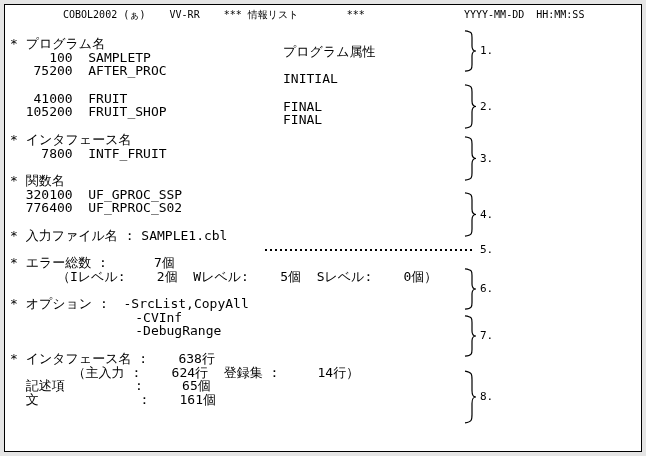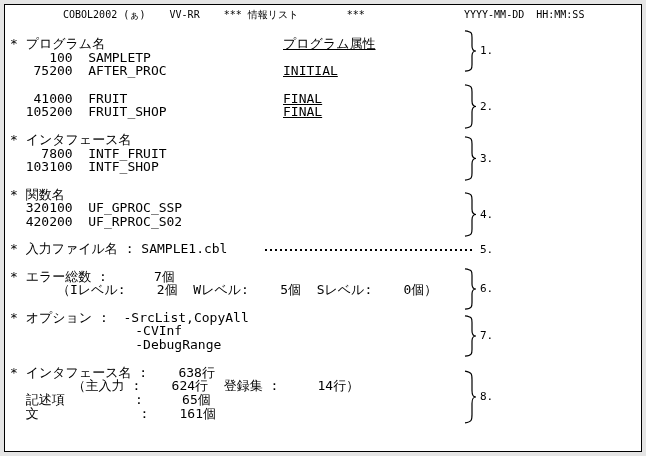--- a/index.html
+++ b/index.html
@@ -30,23 +30,22 @@
     position: absolute; left: 10px; top: 37px; width: 450px;
     font-size: 13px;
   }
   .row {
     position: relative;
     height: 13.7px;
     line-height: 13.7px;
     white-space: pre;
   }
   .row .col2 {
-    position: absolute; left: 273px; top: 0;
+    position: absolute; left: 273px; top: 8px;
     white-space: pre;
-    text-decoration: underline;
   }
   .ann {
     position: absolute; left: 462px; width: 14px;
   }
   .ann .brace { position: absolute; left: 0; top: 0; width: 14px; height: 100%; }
   .ann .brace path {
     fill: none; stroke: #000; stroke-width: 1.2;
     vector-effect: non-scaling-stroke;
   }
   .ann .ann-label {
@@ -81,25 +80,24 @@
   <div class="rows">
       <div class="row">* プログラム名<span class="col2">プログラム属性</span></div>
       <div class="row">     100  SAMPLETP</div>
       <div class="row">   75200  AFTER_PROC<span class="col2">INITIAL</span></div>
       <div class="row"> </div>
       <div class="row">   41000  FRUIT<span class="col2">FINAL</span></div>
       <div class="row">  105200  FRUIT_SHOP<span class="col2">FINAL</span></div>
       <div class="row"> </div>
       <div class="row">* インタフェース名</div>
       <div class="row">    7800  INTF_FRUIT</div>
-      <div class="row">  103100  INTF_SHOP</div>
       <div class="row"> </div>
       <div class="row">* 関数名</div>
       <div class="row">  320100  UF_GPROC_SSP</div>
-      <div class="row">  420200  UF_RPROC_S02</div>
+      <div class="row">  776400  UF_RPROC_S02</div>
       <div class="row"> </div>
       <div class="row">* 入力ファイル名 : SAMPLE1.cbl</div>
       <div class="row"> </div>
       <div class="row">* エラー総数 :      7個</div>
       <div class="row">      （Iレベル:    2個  Wレベル:    5個  Sレベル:    0個）</div>
       <div class="row"> </div>
       <div class="row">* オプション :  -SrcList,CopyAll</div>
       <div class="row">                -CVInf</div>
       <div class="row">                -DebugRange</div>
       <div class="row"> </div>

